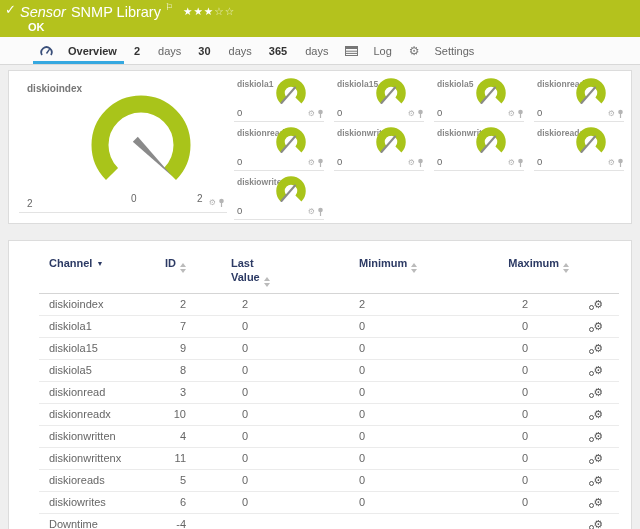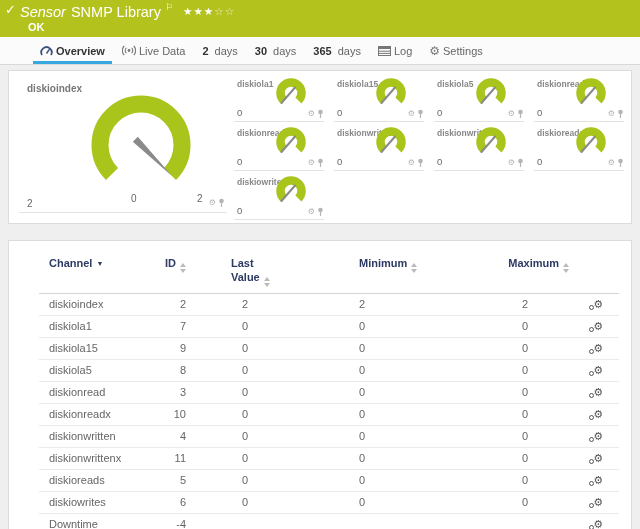--- a/index.html
+++ b/index.html
@@ -14,21 +14,21 @@
   .titleline { position:absolute; left:20px; top:2px; font-size:14.5px; white-space:nowrap; }
   .titleline em { margin-right:5px; }
   .flag { font-size:9px; vertical-align:7px; margin-left:4px; }
   .stars { font-size:10.5px; letter-spacing:1px; margin-left:10px; vertical-align:2px; }
   .ok { position:absolute; left:28px; top:21px; font-size:11px; font-weight:bold; }
 
   
   .tabbar { position:absolute; left:0; top:37px; width:640px; height:28px; background:#fbfbfb;
             border-bottom:1px solid #d8d8d8; display:flex; align-items:stretch;
             padding-left:40px; gap:17px; font-size:11px; color:#666; }
-  .tab { display:flex; align-items:center; gap:3px; position:relative; cursor:pointer; white-space:nowrap; }
+  .tab { display:flex; align-items:center; gap:15px; position:relative; cursor:pointer; white-space:nowrap; }
   .tab.active { color:#333; font-weight:bold; }
   .tab.active::after { content:""; position:absolute; left:-7px; right:-7px; bottom:0; height:3px; background:#35a8e0; }
   .tab .num { font-weight:bold; color:#333; margin-right:3px; }
   .tab svg { flex:none; }
   .gear-glyph { font-size:12px; color:#777; }
 
   
   .gauges-panel { position:absolute; left:8px; top:70px; width:624px; height:154px;
                   background:#fff; border:1px solid #dcdcdc; }
   .main-cell { position:absolute; left:10px; top:4px; width:208px; height:138px; border-bottom:1px solid #e3e3e3; }
@@ -90,27 +90,20 @@
     <div class="ok">OK</div>
   </div>
 
   <div class="tabbar">
     <div class="tab active">
       <svg width="13" height="11" viewBox="0 0 13 11">
         <path d="M2 10 A5.2 5.2 0 1 1 11 10" fill="none" stroke="#3a4f7a" stroke-width="1.8"></path>
         <line x1="6.5" y1="8.5" x2="9.6" y2="4.2" stroke="#3a4f7a" stroke-width="1.4"></line>
       </svg>
       <span>Overview</span>
-    </div>
-    <div class="tab">
-      <svg width="14" height="11" viewBox="0 0 14 11">
-        <circle cx="7" cy="5.5" r="1.4" fill="#777"></circle>
-        <path d="M4.4 2.8 a3.6 3.6 0 0 0 0 5.4 M2.2 1 a6.4 6.4 0 0 0 0 9 M9.6 2.8 a3.6 3.6 0 0 1 0 5.4 M11.8 1 a6.4 6.4 0 0 1 0 9" fill="none" stroke="#777" stroke-width="1.1"></path>
-      </svg>
-      <span>Live Data</span>
     </div>
     <div class="tab">
       <span class="num">2</span>
         <span>days</span>
     </div>
     <div class="tab">
       <span class="num">30</span>
         <span>days</span>
     </div>
     <div class="tab">

